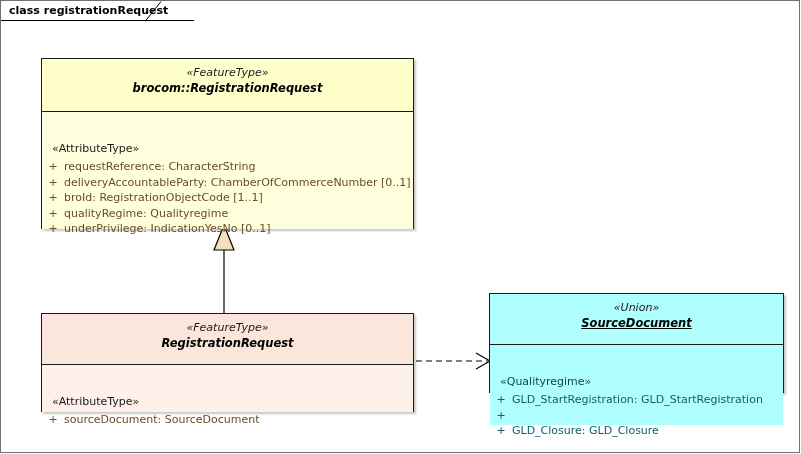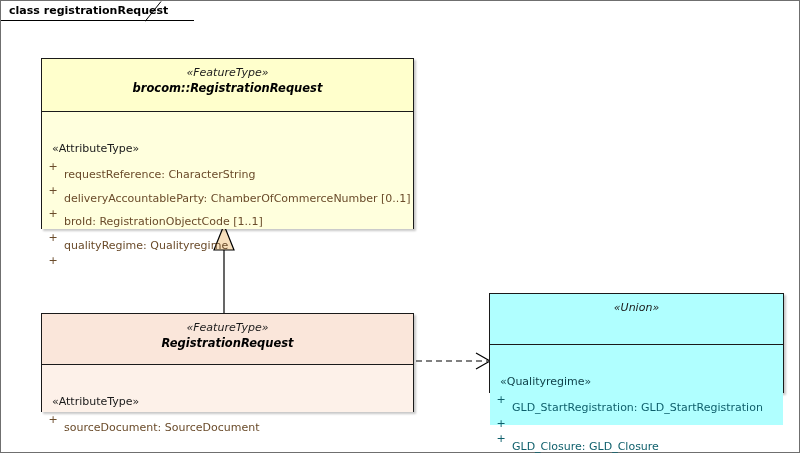--- a/index.html
+++ b/index.html
@@ -114,21 +114,20 @@
     white-space: nowrap;
   }
   .uml-attr .vis {
     display: inline-block;
     width: 22px;
     text-align: center;
     flex: 0 0 22px;
   }
   .uml-attr .sig {
     display: inline-block;
-    margin-top: 8px;
   }
 
   
   #class-brocom-registrationrequest {
     left: 40px;
     top: 57px;
     width: 373px;
     height: 171px;
     background: #ffffcc;
   }
@@ -212,20 +211,21 @@
       <div class="uml-attr">
         <span class="vis">+</span>
         <span class="sig">broId: RegistrationObjectCode [1..1]</span>
       </div>
       <div class="uml-attr">
         <span class="vis">+</span>
         <span class="sig">qualityRegime: Qualityregime</span>
       </div>
       <div class="uml-attr">
         <span class="vis">+</span>
+        <span class="sig">underPrivilege: IndicationYesNo [0..1]</span>
       </div>
     </div>
   </div>
 
   <div class="uml-class" id="class-registrationrequest">
     <div class="uml-head">
       <div class="uml-stereo">«FeatureType»</div>
       <div class="uml-name">RegistrationRequest</div>
     </div>
     <div class="uml-divider"></div>
@@ -234,20 +234,21 @@
       <div class="uml-attr">
         <span class="vis">+</span>
         <span class="sig">sourceDocument: SourceDocument</span>
       </div>
     </div>
   </div>
 
   <div class="uml-class" id="class-sourcedocument">
     <div class="uml-head">
       <div class="uml-stereo">«Union»</div>
+      <div class="uml-name underlined">SourceDocument</div>
     </div>
     <div class="uml-divider"></div>
     <div class="uml-body">
       <div class="uml-section-stereo">«Qualityregime»</div>
       <div class="uml-attr">
         <span class="vis">+</span>
         <span class="sig">GLD_StartRegistration: GLD_StartRegistration</span>
       </div>
       <div class="uml-attr">
         <span class="vis">+</span>

